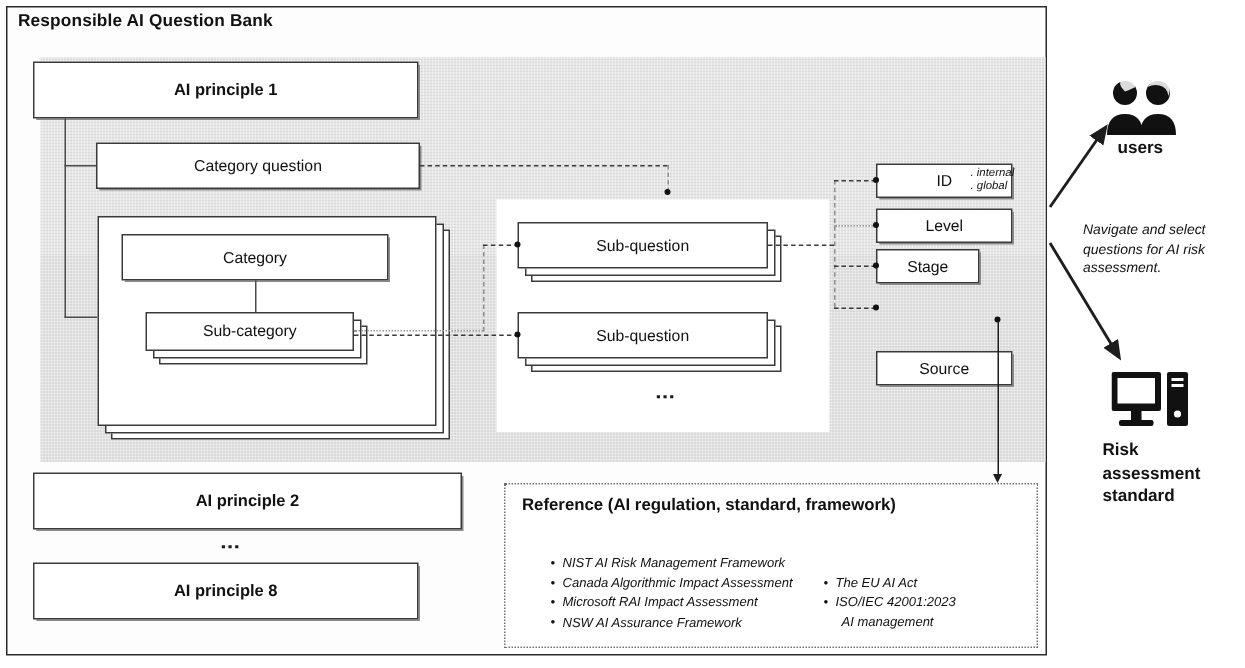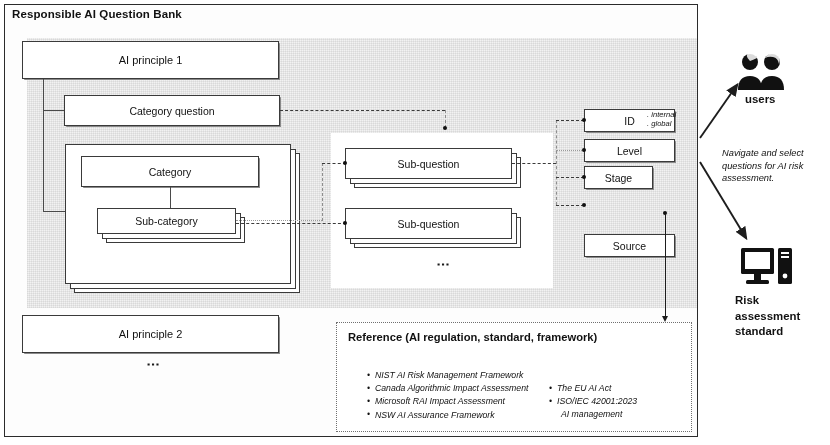--- a/index.html
+++ b/index.html
@@ -49,21 +49,21 @@
   .box{
     position:absolute;
     background:#ffffff;
     border:1.1px solid #3a3a3a;
     box-sizing:border-box;
     display:flex;align-items:center;justify-content:center;
     font-size:10.5px;color:#111;
     box-shadow:1.6px 1.6px 0 -0.6px #8a8a8a;
     text-align:center;
   }
-  .box.bold{font-weight:normal;font-size:11px;}
+  .box.bold{font-weight:bold;font-size:11px;}
   .box.plain{box-shadow:none;}
 
   
   .stack-card{
     position:absolute;
     background:#ffffff;
     border:1.1px solid #3a3a3a;
     box-sizing:border-box;
   }
 
@@ -234,22 +234,23 @@
   <div class="dl h" style="left:556px;top:205px;width:28px;"></div>
   <div class="dot" style="left:582px;top:118px;"></div>
   <div class="dot" style="left:582px;top:148px;"></div>
   <div class="dot" style="left:582px;top:175px;"></div>
   <div class="dot" style="left:582px;top:203px;"></div>
 
   <div class="dot" style="left:663px;top:211px;"></div>
   <div class="arrow-line" style="left:665px;top:214px;height:106px;"></div>
   <div class="arrow-head-down" style="left:661.5px;top:316px;"></div>
 
-  <div class="box bold" style="left:22px;top:315px;width:257px;height:38px;">AI principle 2</div>
+  <div class="box bold" style="left:22px;top:315px;width:286px;height:38px;">AI principle 2</div>
   <div class="vdots" style="left:147px;top:358px;width:8px;">⋮</div>
+  <div class="box bold" style="left:22px;top:375px;width:257px;height:38px;">AI principle 8</div>
 
   <div class="ref-box">
     <div class="ref-title">Reference (AI regulation, standard, framework)</div>
 
     <div class="ref-col ref-col-a">
       <ul>
         <li>NIST AI Risk Management Framework</li>
         <li>Canada Algorithmic Impact Assessment</li>
         <li>Microsoft  RAI Impact Assessment</li>
         <li>NSW AI Assurance Framework</li>

